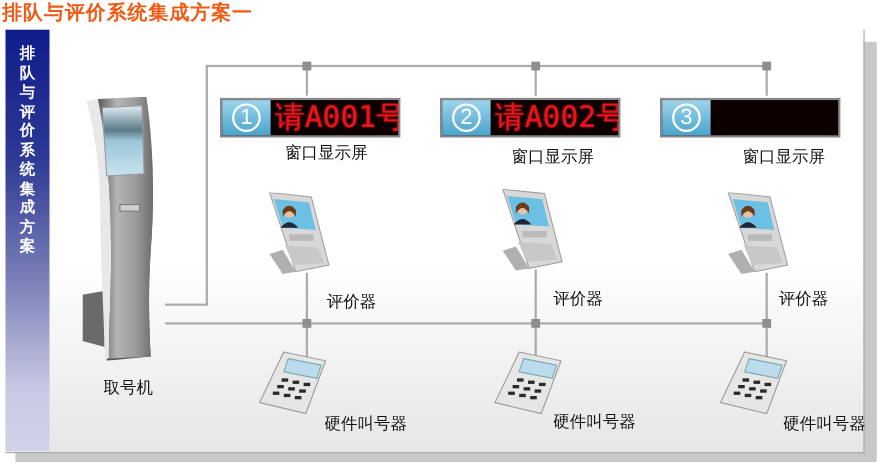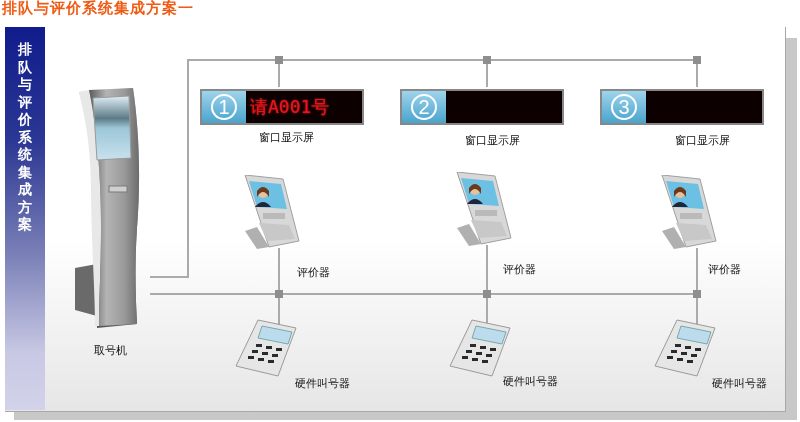--- a/index.html
+++ b/index.html
@@ -1,38 +1,38 @@
 <!DOCTYPE html>
 <html><head>
 <meta charset="utf-8">
 <style>
   html, body { margin:0; padding:0; }
   body { width:800px; height:422px; background:#fff; position:relative; overflow:hidden;
          font-family:"DejaVu Sans", "Liberation Sans", sans-serif; }
-  .title { position:absolute; left:2px; top:-1px; font-size:15px; font-weight:bold; color:#f05a14;
+  .title { position:absolute; left:2px; top:-1px; font-size:18px; font-weight:bold; color:#f05a14;
            letter-spacing:1px; }
   .shadow { position:absolute; left:14px; top:38px; width:783px; height:382px; background:#c8c8c8; }
   .panel { position:absolute; left:5px; top:27px; width:780px; height:384px;
            background:linear-gradient(#ffffff 0%, #ffffff 55%, #e6e6e6 100%);
            border-right:1px solid #a8a8a8; border-bottom:1px solid #a8a8a8; }
   .sidebar { position:absolute; left:5px; top:27px; width:40px; height:383px;
              background:linear-gradient(#101c8c 0%, #2c3894 30%, #7c82b8 60%, #c8c8e4 85%, #d2d2ea 100%); }
   .sidebar-text { position:absolute; left:0; top:14px; width:40px; text-align:center; color:#fff;
                   font-size:14px; font-weight:bold; line-height:17.5px; }
   .sidebar-text span { display:block; }
   .line { position:absolute; background:#aaaaaa; }
   .node { position:absolute; width:8px; height:8px; background:#8e8e8e; }
   .led { position:absolute; height:36px; background:#888; padding:2px; box-sizing:border-box; }
   .led-inner { display:flex; height:100%; background:#0c0000; }
   .led-num { width:44px; background:linear-gradient(#9ed4ec, #4aa4cc); display:flex; align-items:center; justify-content:center; }
   .led-circle { width:26px; height:26px; border:2px solid #fff; border-radius:50%; color:#fff; font-size:20px;
                 display:flex; align-items:center; justify-content:center; line-height:1; box-sizing:border-box; font-family:"Liberation Sans", sans-serif; }
-  .led-text { flex:1; color:#e8141c; font-size:18px; line-height:32px; padding-left:4px; letter-spacing:0px;
+  .led-text { flex:1; color:#e8141c; font-size:27px; line-height:32px; padding-left:4px; letter-spacing:0px;
               font-family:"DejaVu Sans Mono", monospace; text-shadow:0 0 2px #ff2020; white-space:nowrap; overflow:hidden; }
-  .label { position:absolute; font-size:11px; color:#111; white-space:nowrap; }
+  .label { position:absolute; font-size:15px; color:#111; white-space:nowrap; }
   .kiosk { position:absolute; left:75px; top:88px; width:90px; height:240px; }
   .evaluator, .caller { position:absolute; }
 </style>
 </head>
 <body>
 
 <div class="title">排队与评价系统集成方案一</div>
 
 <div class="shadow"></div>
 <div class="panel"></div>
@@ -112,20 +112,21 @@
     <div class="led-text">请A001号</div>
   </div>
 </div>
 <div class="label" style="left:259px; top:130px;">窗口显示屏</div>
 
 <div class="led" style="left:400px; top:89px; width:164px;">
   <div class="led-inner">
     <div class="led-num">
         <div class="led-circle">2</div>
       </div>
+    <div class="led-text">请A002号</div>
   </div>
 </div>
 <div class="label" style="left:465px; top:133px;">窗口显示屏</div>
 
 <div class="led" style="left:600px; top:89px; width:164px;">
   <div class="led-inner">
     <div class="led-num">
         <div class="led-circle">3</div>
       </div>
   </div>

